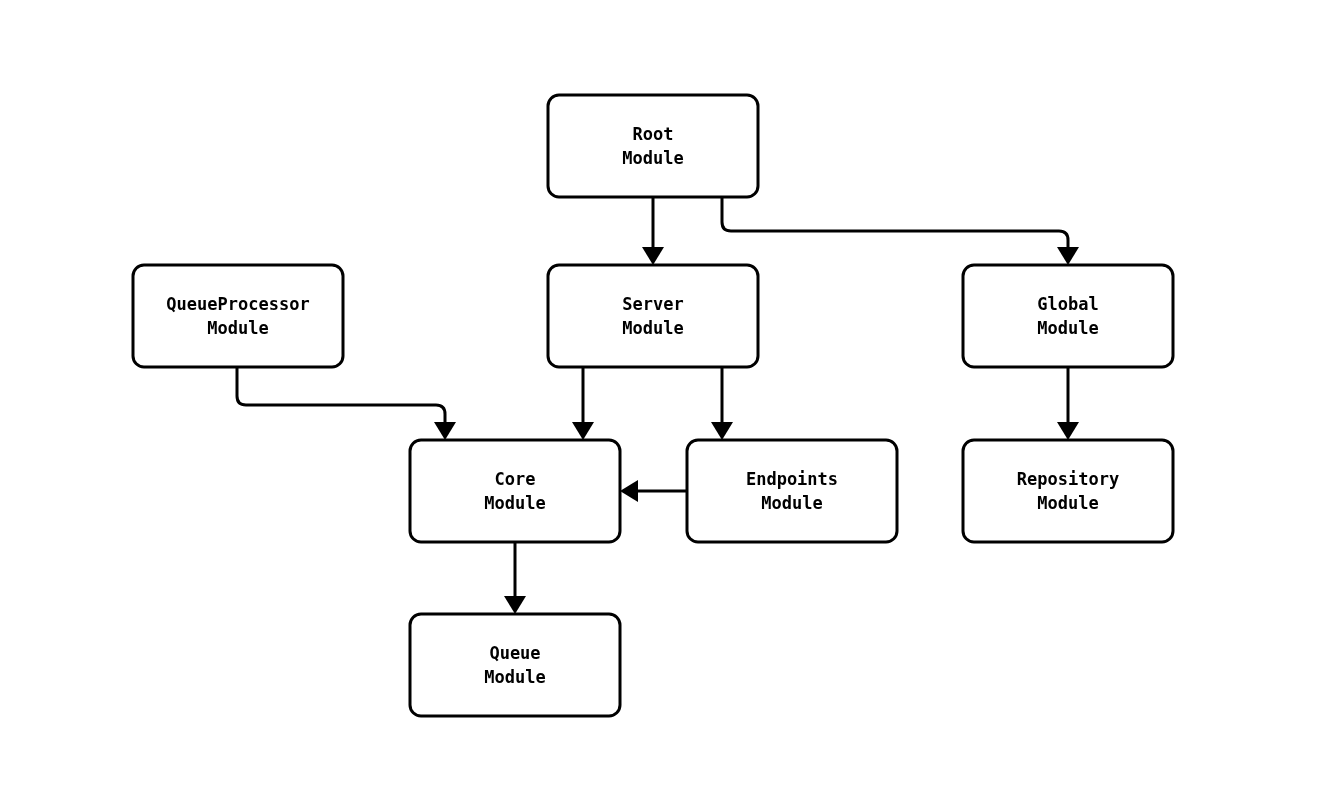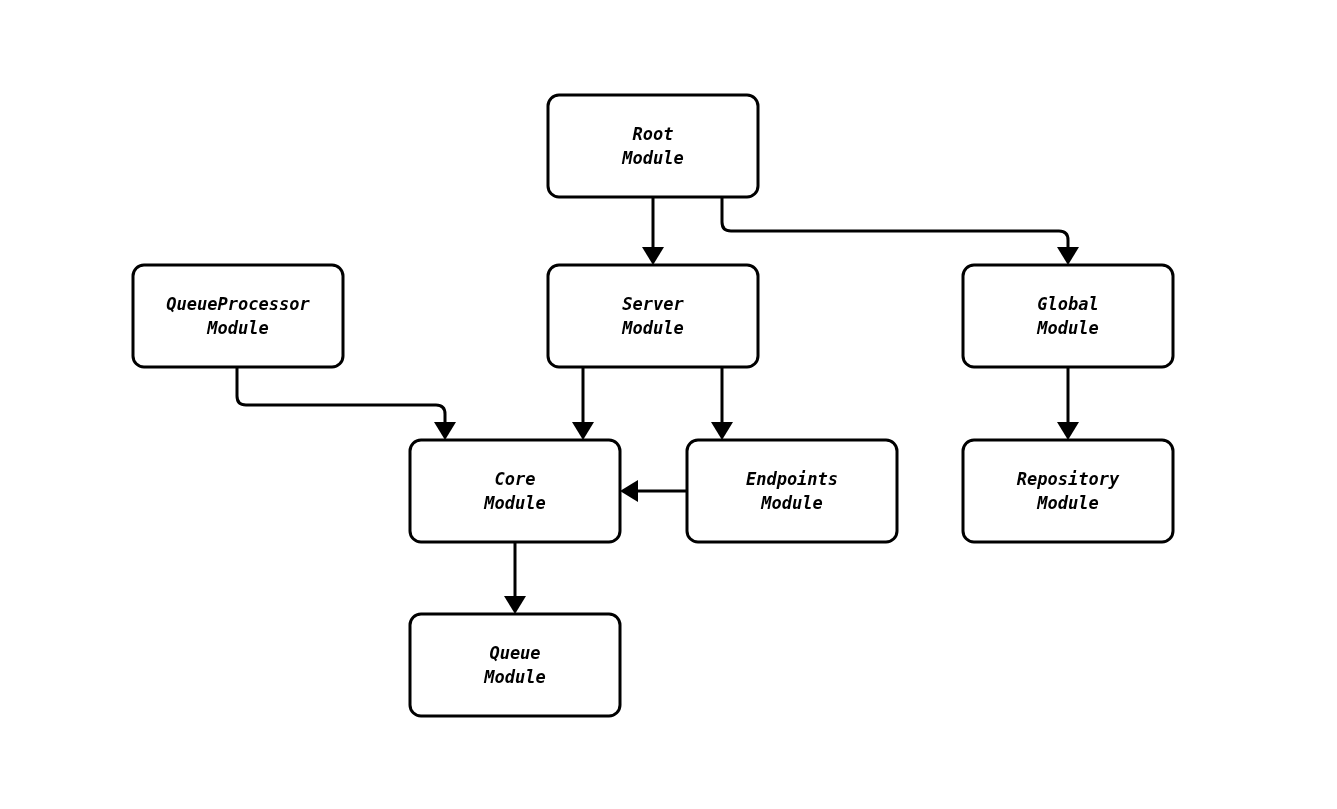--- a/index.html
+++ b/index.html
@@ -12,21 +12,20 @@
     width: 1337px;
     height: 809px;
     overflow: hidden;
     font-family: "DejaVu Sans Mono", "Liberation Mono", monospace;
   }
   #diagram-root {
     position: relative;
     width: 1337px;
     height: 809px;
     background: #ffffff;
-    font-style: italic;
   }
   svg#diagram-canvas {
     position: absolute;
     top: 0;
     left: 0;
     width: 1337px;
     height: 809px;
     display: block;
   }
   .node-rect {

